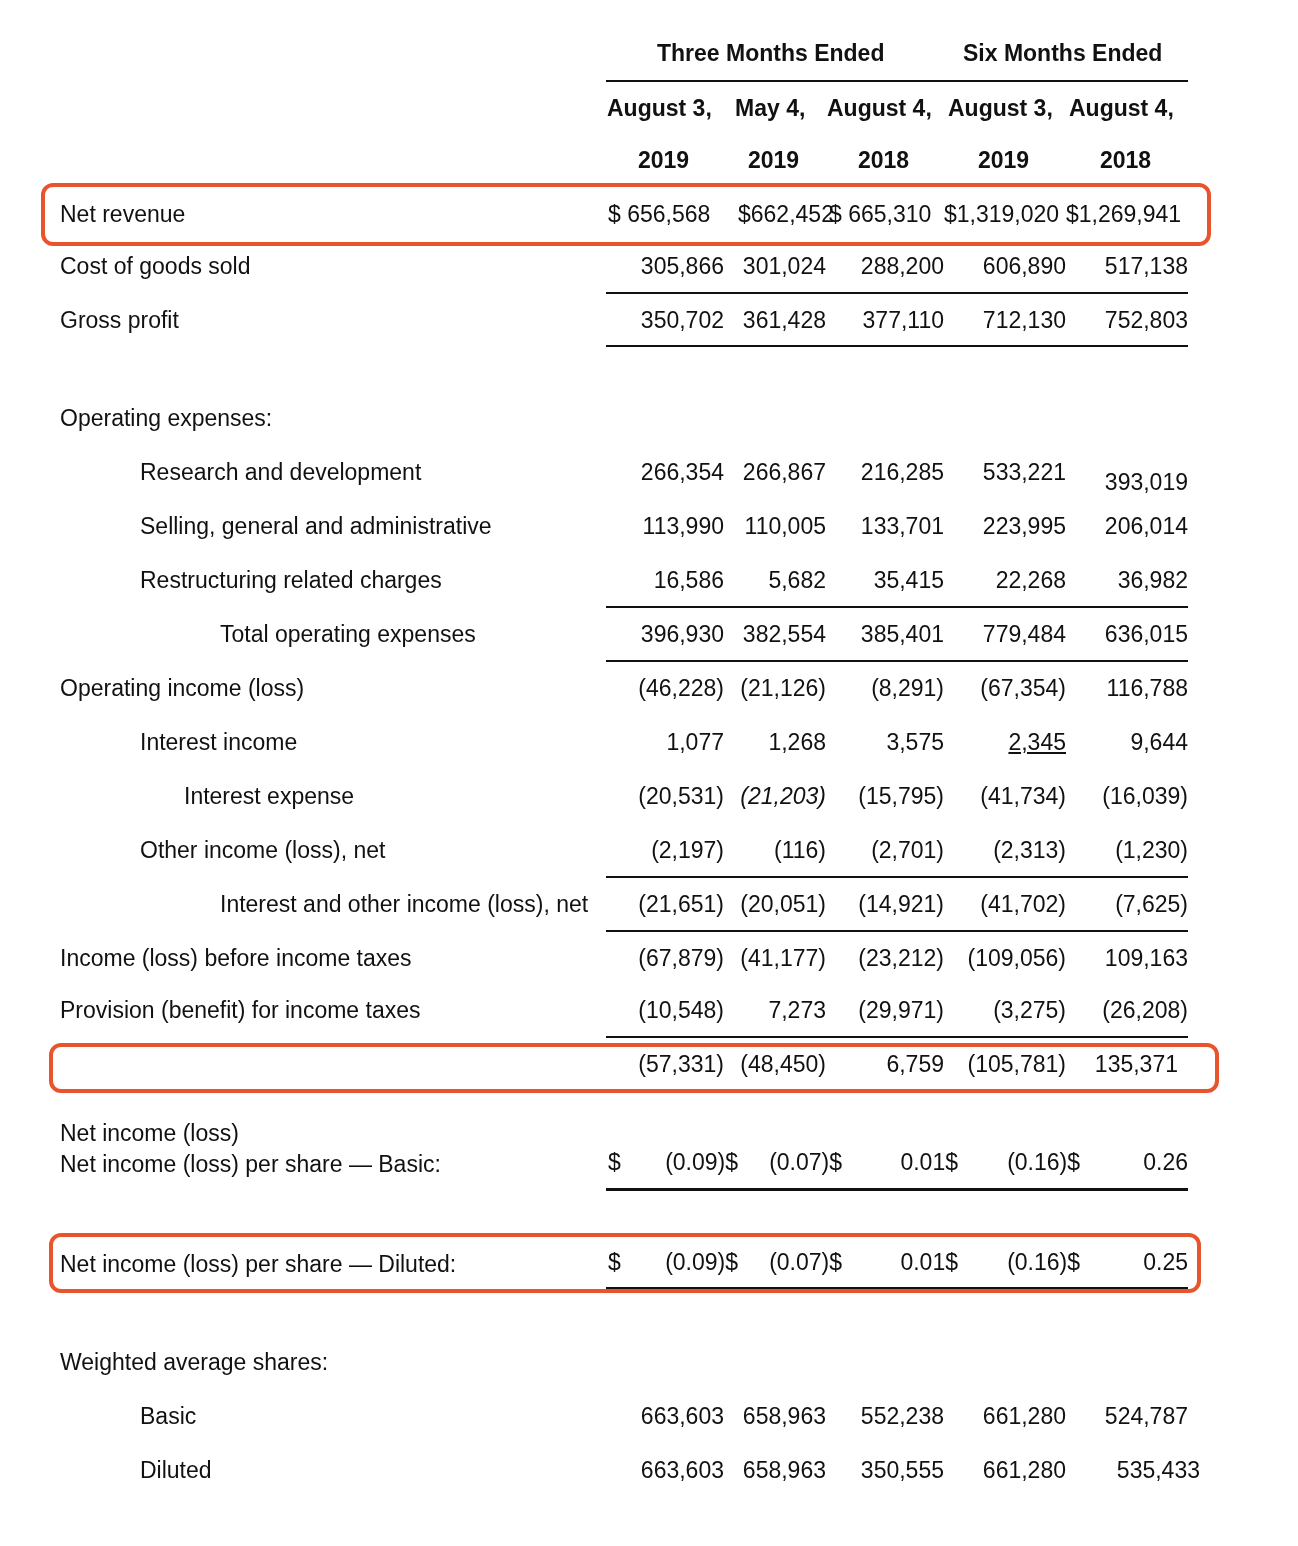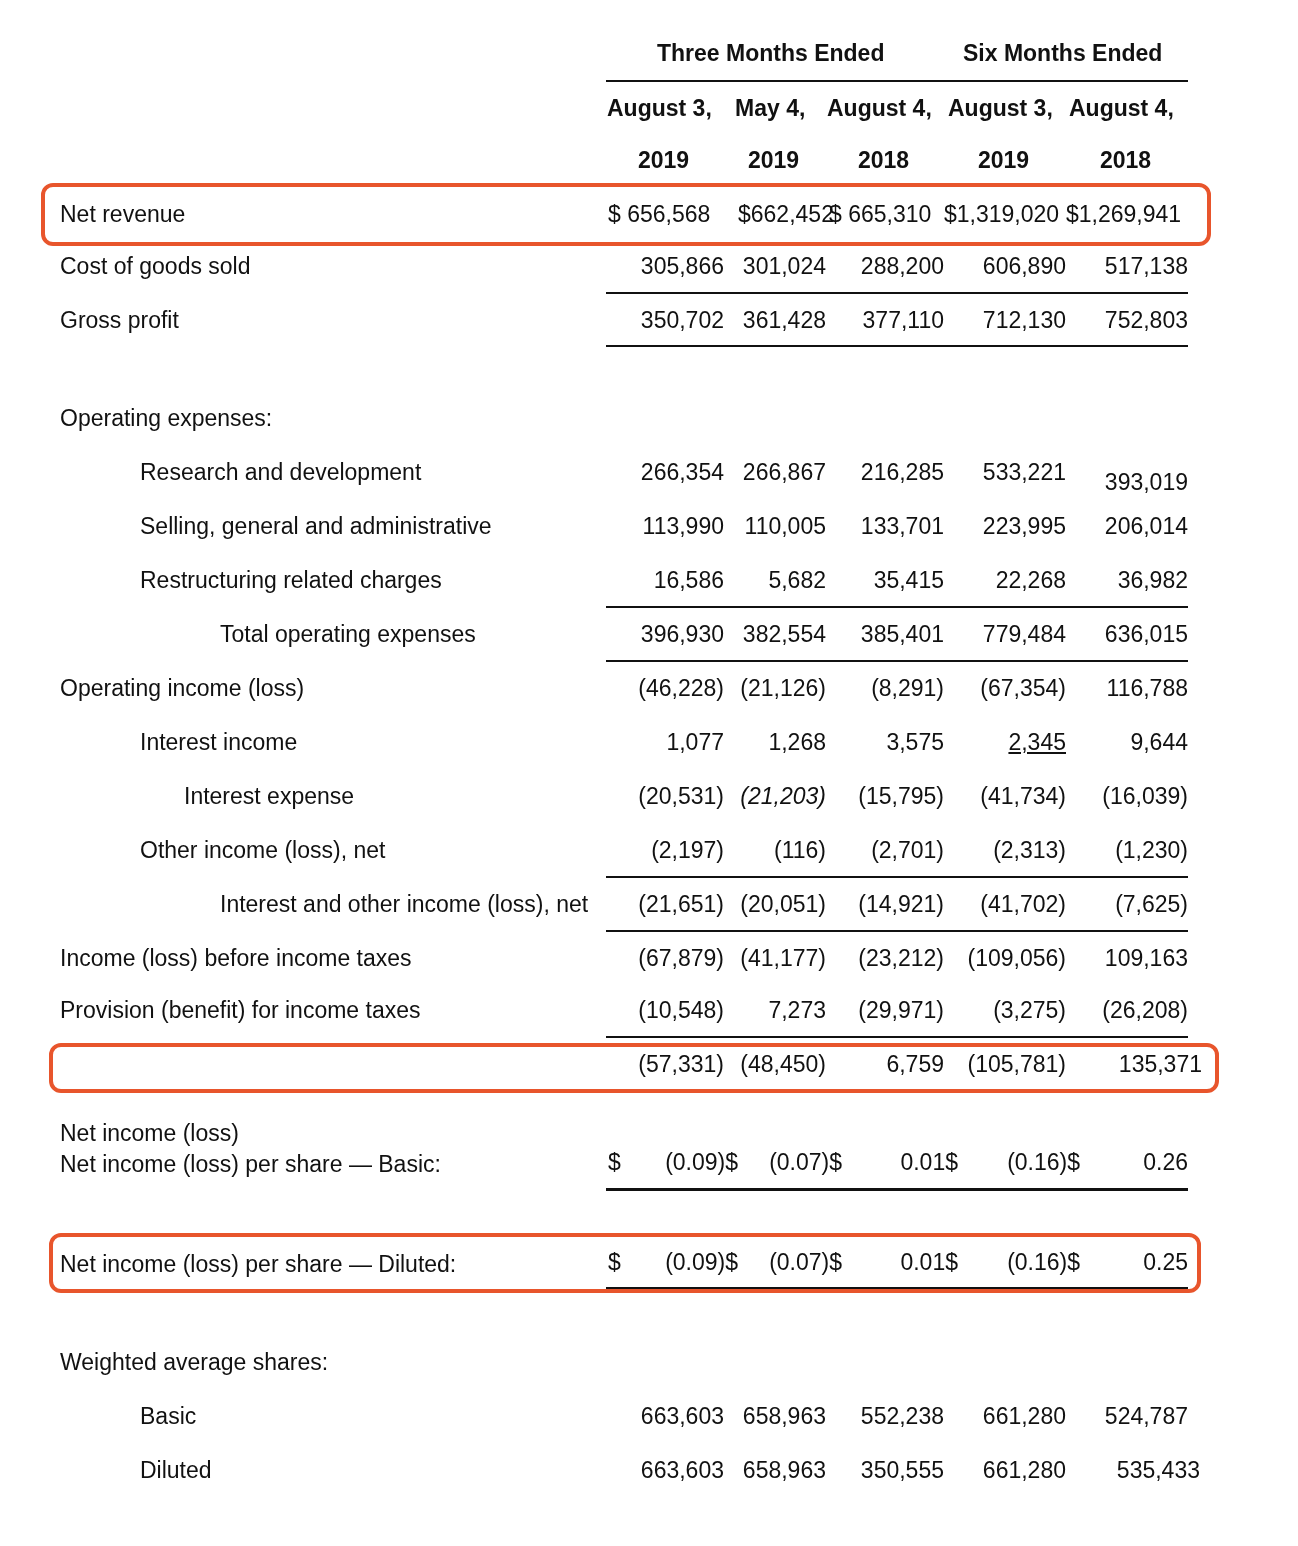--- a/index.html
+++ b/index.html
@@ -140,21 +140,21 @@
   <div class="abs num" style="right:232px;top:997px;">(3,275)</div>
   <div class="abs num" style="right:110px;top:997px;">(26,208)</div>
   <div class="rule" style="top:1036px;"></div>
 
   <div class="hl" style="left:49px;top:1043px;width:1170px;height:50px;"></div>
   <div class="abs lbl" style="left:60px;top:1100px;margin-top:20px;">Net income (loss)</div>
   <div class="abs num" style="right:574px;top:1051px;">(57,331)</div>
   <div class="abs num" style="right:472px;top:1051px;">(48,450)</div>
   <div class="abs num" style="right:354px;top:1051px;">6,759</div>
   <div class="abs num" style="right:232px;top:1051px;">(105,781)</div>
-  <div class="abs num" style="right:96px;top:1051px;">135,371</div>
+  <div class="abs num" style="right:120px;top:1051px;">135,371</div>
 
   <div class="abs lbl" style="left:60px;top:1151px;">Net income (loss) per share — Basic:</div>
   <div class="abs num" style="left:608px;top:1149px;">$</div>
   <div class="abs num" style="right:560px;top:1149px;">(0.09)$</div>
   <div class="abs num" style="right:456px;top:1149px;">(0.07)$</div>
   <div class="abs num" style="right:340px;top:1149px;">0.01$</div>
   <div class="abs num" style="right:218px;top:1149px;">(0.16)$</div>
   <div class="abs num" style="right:110px;top:1149px;">0.26</div>
   <div class="rule thick" style="top:1188px;"></div>
 

